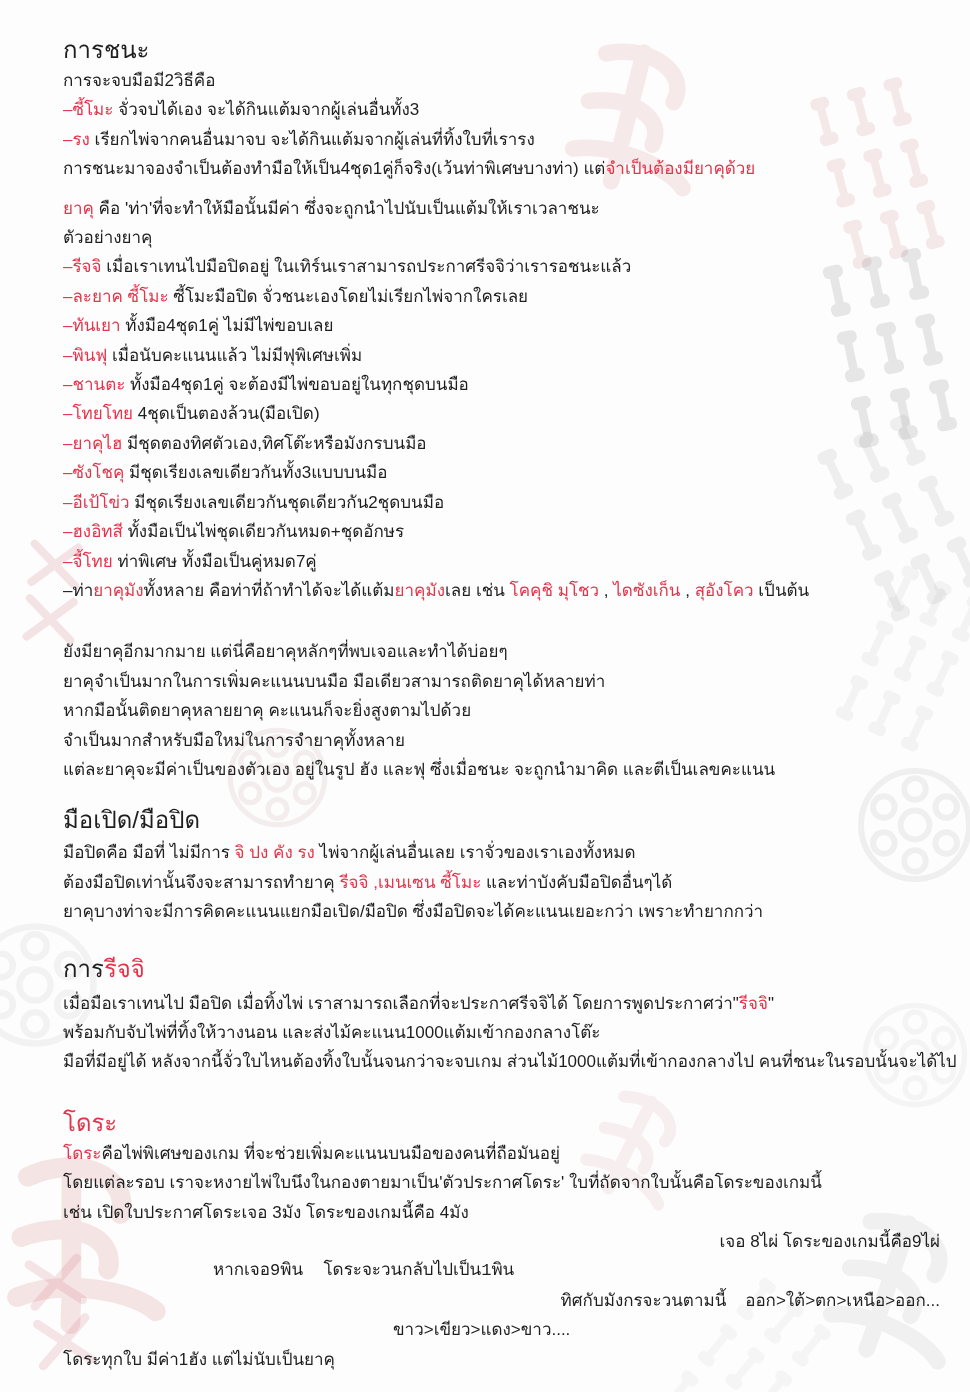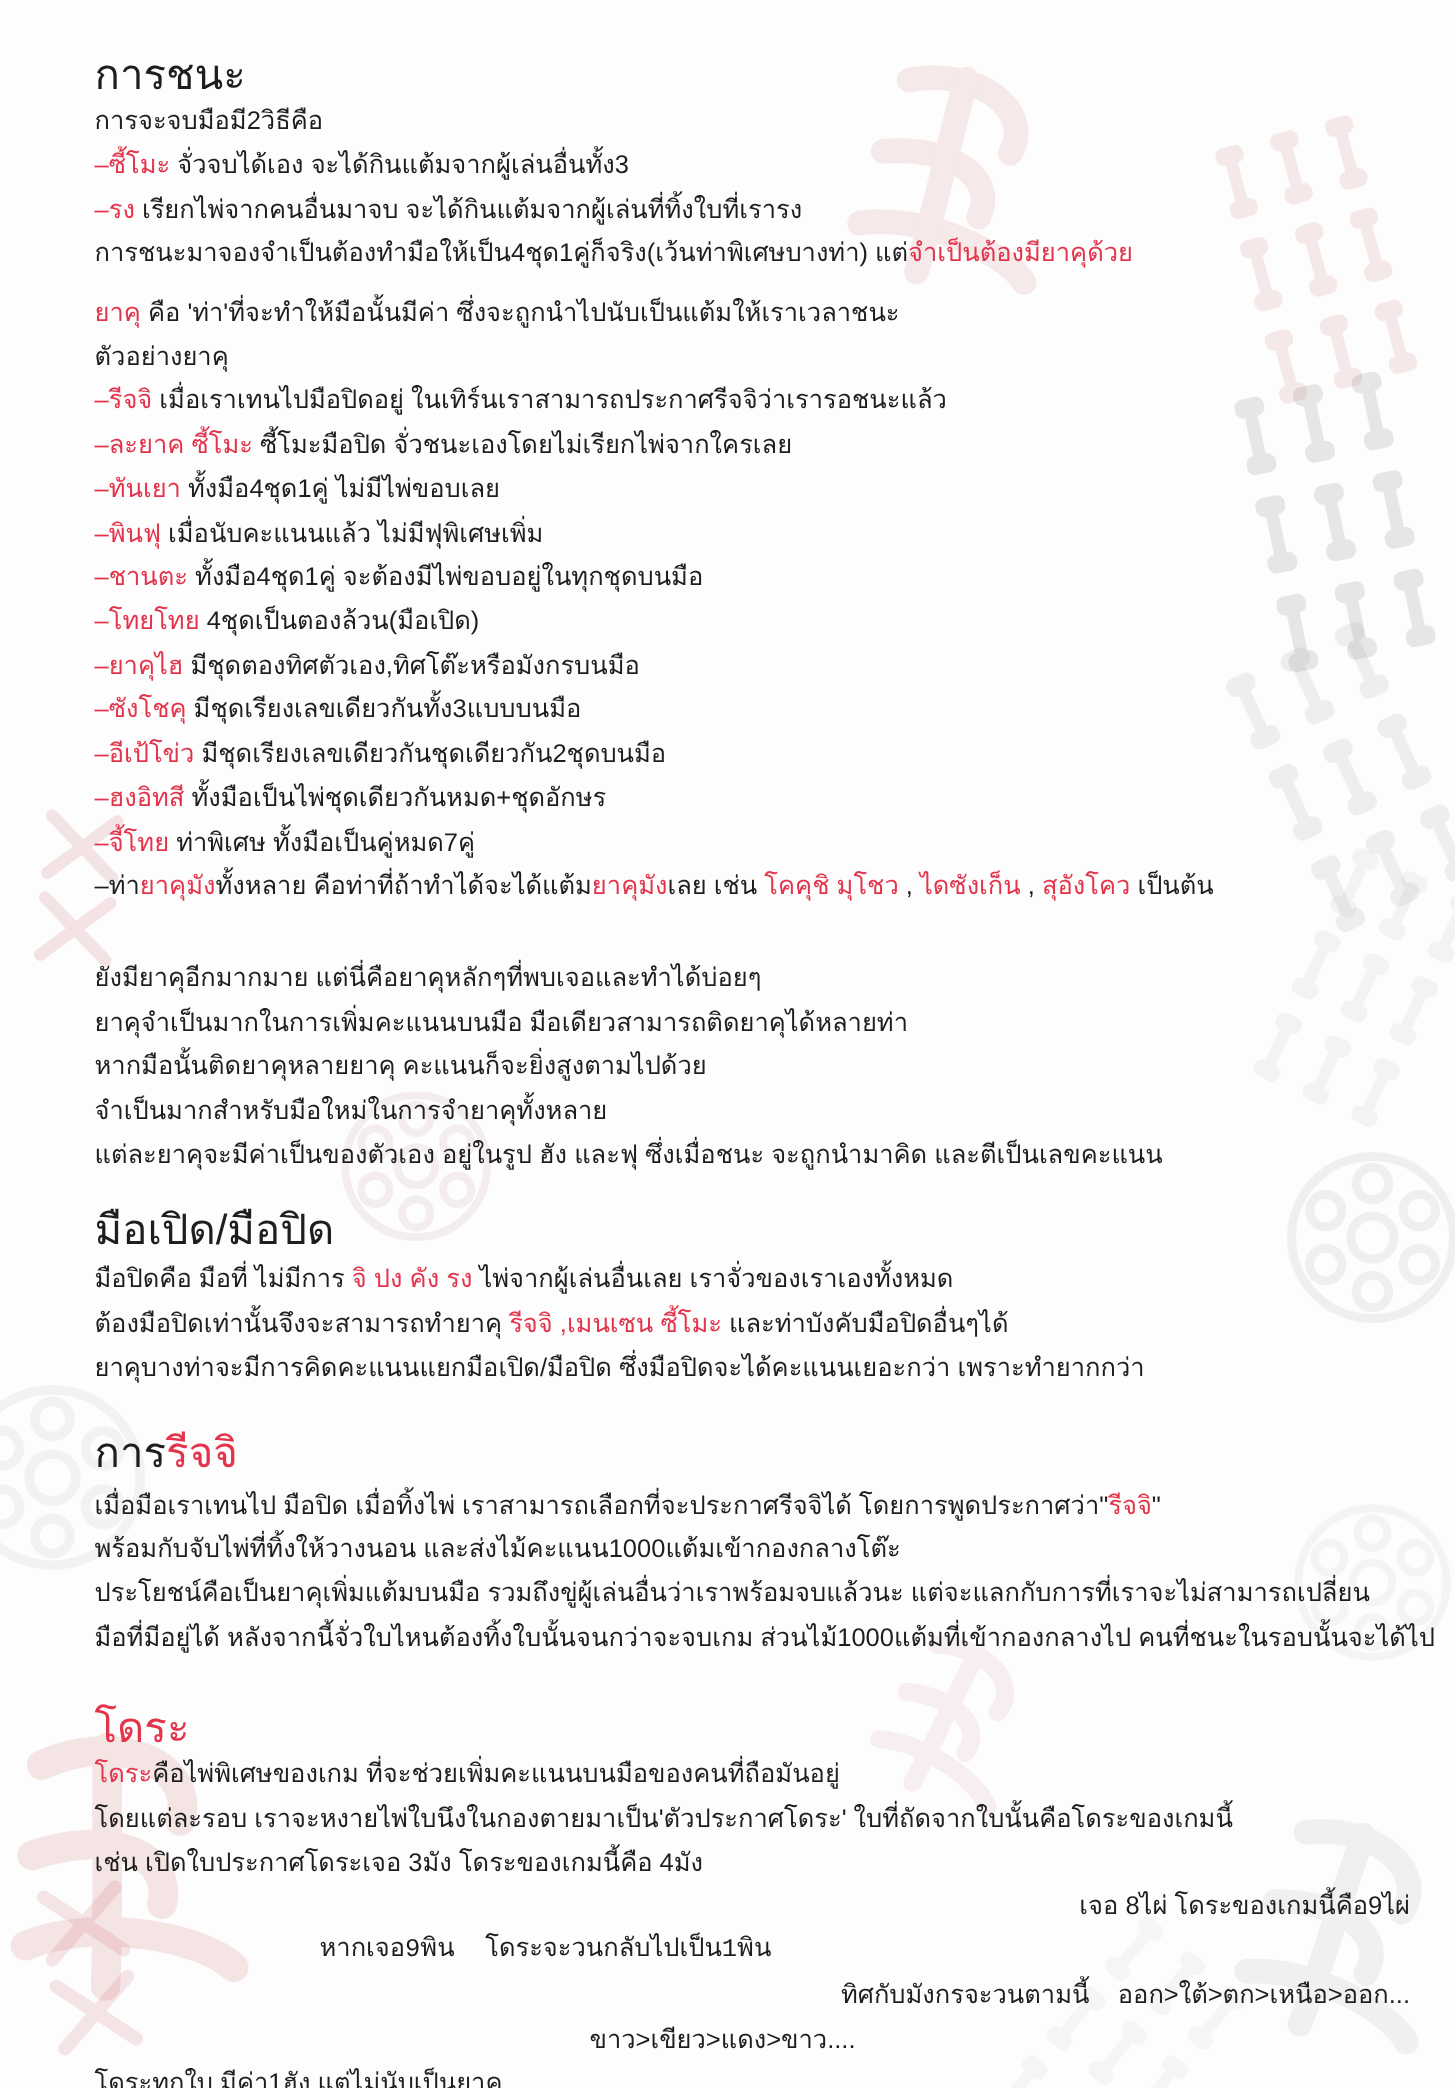--- a/index.html
+++ b/index.html
@@ -14,21 +14,21 @@
     margin:0 auto;
     background:var(--bg);
     overflow:hidden;
     font-family:"Liberation Sans","DejaVu Sans",sans-serif;
     color:var(--ink);
   }
   .doc{position:absolute;left:63px;top:34px;right:30px;z-index:2;}
   .line{font-size:17px;line-height:29.4px;white-space:pre;}
   .line .red{color:var(--red);}
   h2.heading{
-    font-size:28px;line-height:32px;margin:0;font-weight:normal;white-space:pre;
+    font-size:24px;line-height:32px;margin:0;font-weight:normal;white-space:pre;
   }
   h2.heading .red{color:var(--red);}
   .sec{margin:0;}
   .sec-yaku{margin-top:10px;}
   .sec-yaku-notes{margin-top:32px;}
   .sec-open-closed{margin-top:20px;}
   .sec-open-closed h2{margin-bottom:2px;}
   .sec-riichi{margin-top:26px;}
   .sec-riichi h2{margin-bottom:4px;}
   .sec-dora{margin-top:30px;}
@@ -161,21 +161,20 @@
       <section class="sec sec-open-closed">
         <h2 class="heading"><span>มือเปิด/มือปิด</span></h2>
         <div class="line"><span>มือปิดคือ มือที่ ไม่มีการ </span><span class="red">จิ ปง คัง รง</span><span> ไพ่จากผู้เล่นอื่นเลย เราจั่วของเราเองทั้งหมด</span></div>
         <div class="line"><span>ต้องมือปิดเท่านั้นจึงจะสามารถทำยาคุ </span><span class="red">รีจจิ ,เมนเซน ซี้โมะ</span><span> และท่าบังคับมือปิดอื่นๆได้</span></div>
         <div class="line"><span>ยาคุบางท่าจะมีการคิดคะแนนแยกมือเปิด/มือปิด ซึ่งมือปิดจะได้คะแนนเยอะกว่า เพราะทำยากกว่า</span></div>
       </section>
       <section class="sec sec-riichi">
         <h2 class="heading"><span>การ</span><span class="red">รีจจิ</span></h2>
         <div class="line"><span>เมื่อมือเราเทนไป มือปิด เมื่อทิ้งไพ่ เราสามารถเลือกที่จะประกาศรีจจิได้ โดยการพูดประกาศว่า"</span><span class="red">รีจจิ</span><span>"</span></div>
         <div class="line"><span>พร้อมกับจับไพ่ที่ทิ้งให้วางนอน และส่งไม้คะแนน1000แต้มเข้ากองกลางโต๊ะ</span></div>
-        <div class="line"><span>ประโยชน์คือเป็นยาคุเพิ่มแต้มบนมือ รวมถึงขู่ผู้เล่นอื่นว่าเราพร้อมจบแล้วนะ แต่จะแลกกับการที่เราจะไม่สามารถเปลี่ยน</span></div>
         <div class="line"><span>มือที่มีอยู่ได้ หลังจากนี้จั่วใบไหนต้องทิ้งใบนั้นจนกว่าจะจบเกม ส่วนไม้1000แต้มที่เข้ากองกลางไป คนที่ชนะในรอบนั้นจะได้ไป</span></div>
       </section>
       <section class="sec sec-dora">
         <h2 class="heading"><span class="red">โดระ</span></h2>
         <div class="line"><span class="red">โดระ</span><span>คือไพ่พิเศษของเกม ที่จะช่วยเพิ่มคะแนนบนมือของคนที่ถือมันอยู่</span></div>
         <div class="line"><span>โดยแต่ละรอบ เราจะหงายไพ่ใบนึงในกองตายมาเป็น'ตัวประกาศโดระ' ใบที่ถัดจากใบนั้นคือโดระของเกมนี้</span></div>
         <div class="line"><span>เช่น เปิดใบประกาศโดระเจอ 3มัง โดระของเกมนี้คือ 4มัง</span></div>
         <div class="line" style="padding-left: 185px; text-align: right;"><span>เจอ 8ไผ่ โดระของเกมนี้คือ9ไผ่</span></div>
         <div class="line" style="padding-left: 150px; font-family: Liberation Mono, monospace;"><span>หากเจอ9พิน  โดระจะวนกลับไปเป็น1พิน</span></div>
         <div class="line" style="padding-left: 170px; text-align: right;"><span>ทิศกับมังกรจะวนตามนี้    ออก&gt;ใต้&gt;ตก&gt;เหนือ&gt;ออก...</span></div>

